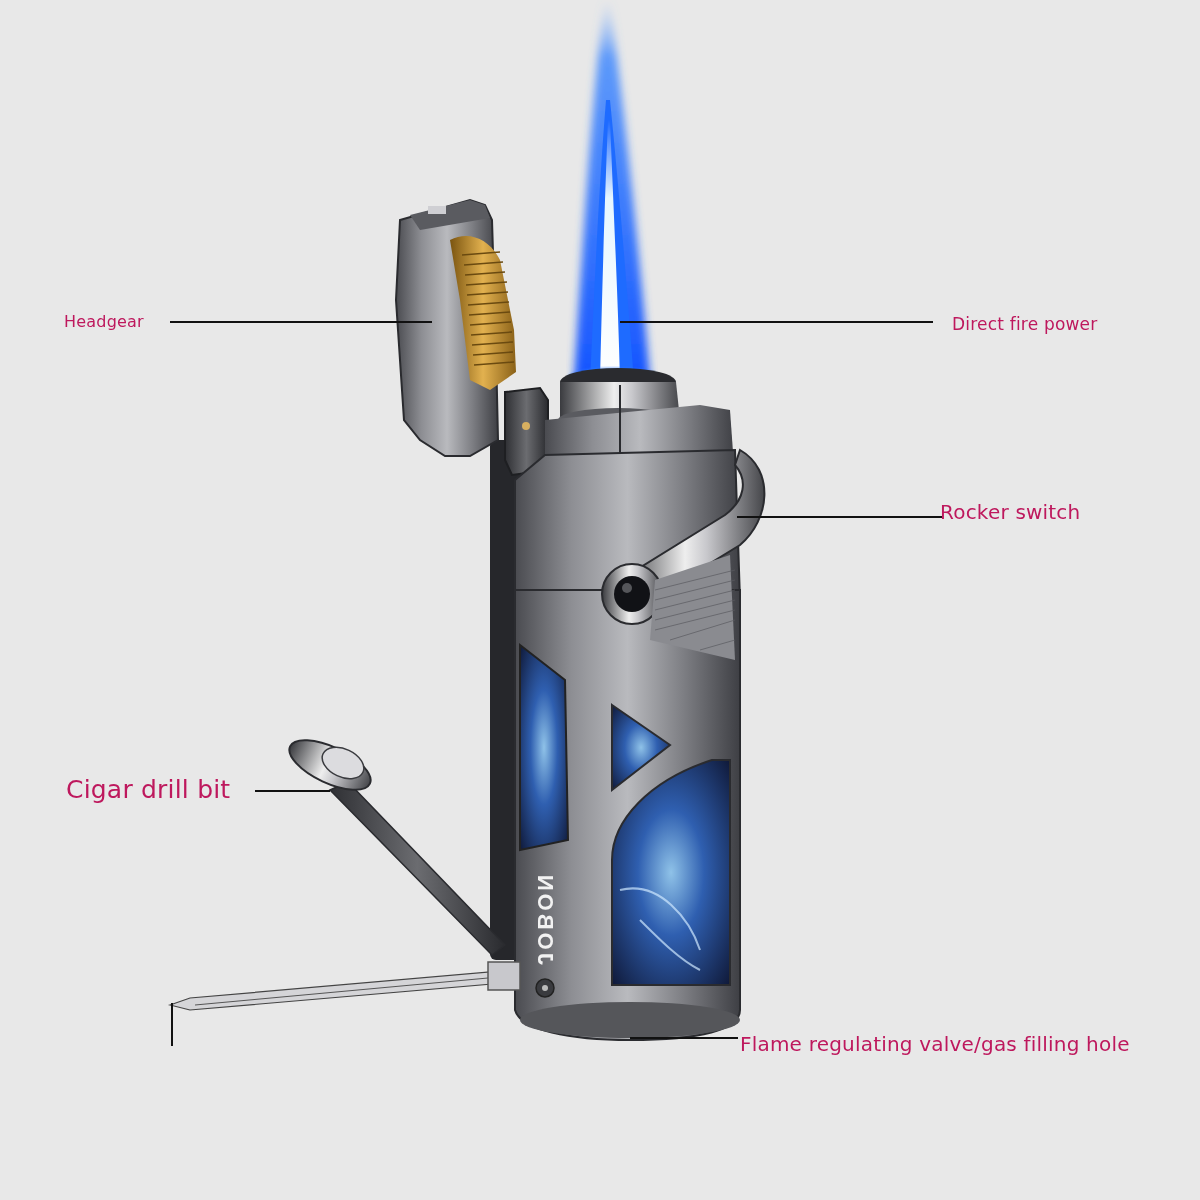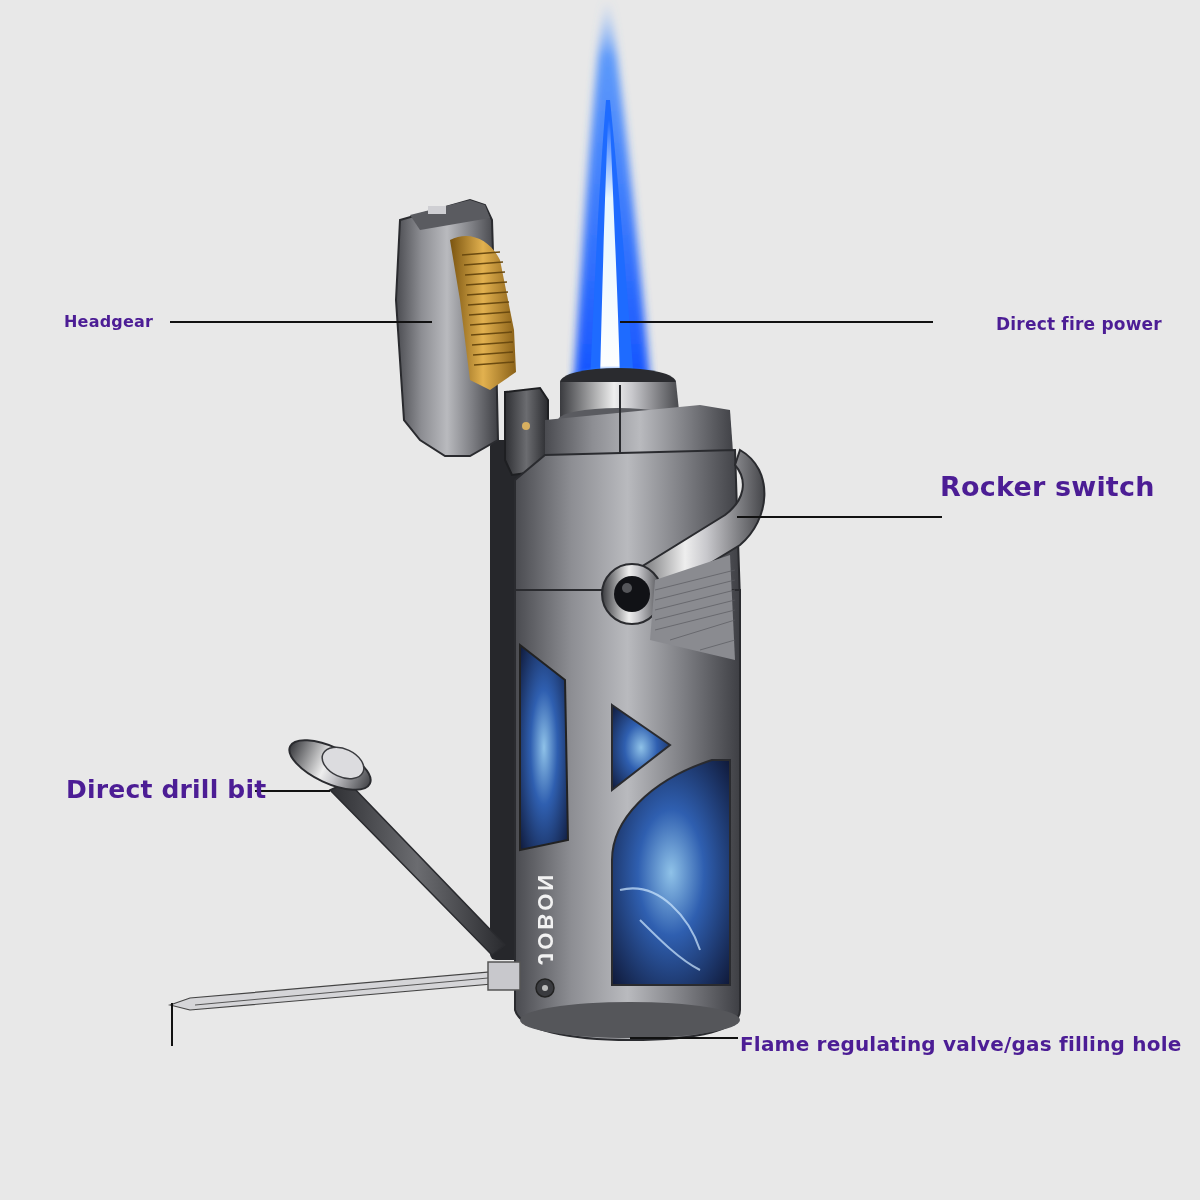--- a/index.html
+++ b/index.html
@@ -5,26 +5,26 @@
     html, body { margin: 0; padding: 0; }
     body {
       width: 1200px; height: 1200px; overflow: hidden;
       background: #e8e8e8;
       font-family: "DejaVu Sans", "Liberation Sans", sans-serif;
       position: relative;
     }
     .stage { position: absolute; left: 0; top: 0; width: 1200px; height: 1200px; }
     .stage svg { position: absolute; left: 0; top: 0; }
     .label {
-      position: absolute; color: #4c1d95; font-weight: bold; white-space: nowrap;
+      position: absolute; color: #be185d; font-weight: normal; white-space: nowrap;
       letter-spacing: 0.2px;
     }
     .lbl-headgear { left: 64px; top: 312px; font-size: 16px; }
-    .lbl-direct { left: 996px; top: 314px; font-size: 17px; text-align: right; }
-    .lbl-rocker { left: 940px; top: 471px; font-size: 27px; }
+    .lbl-direct { left: 952px; top: 314px; font-size: 17px; text-align: right; }
+    .lbl-rocker { left: 940px; top: 500px; font-size: 20px; }
     .lbl-drill { left: 66px; top: 775px; font-size: 25px; }
     .lbl-valve { left: 740px; top: 1032px; font-size: 20px; }
     .lbl-needle { left: 66px; top: 1063px; font-size: 38px; }
     .leader { position: absolute; background: #111; }
     .brand {
       position: absolute; left: 528px; top: 858px; width: 30px; height: 120px;
       color: #f2f2f2; font-weight: bold; font-size: 22px; letter-spacing: 3px;
       writing-mode: vertical-rl; transform: rotate(180deg) scaleX(-1);
       text-align: center; font-family: "Liberation Sans", sans-serif;
     }
@@ -171,15 +171,15 @@
   <div class="leader" style="left:170px; top:321px; width:262px; height:2px;"></div>
   <div class="leader" style="left:620px; top:321px; width:313px; height:2px;"></div>
   <div class="leader" style="left:737px; top:516px; width:205px; height:2px;"></div>
   <div class="leader" style="left:255px; top:790px; width:75px; height:2px;"></div>
   <div class="leader" style="left:630px; top:1037px; width:108px; height:2px;"></div>
   <div class="leader" style="left:171px; top:1003px; width:2px; height:43px;"></div>
 
   <div class="label lbl-headgear">Headgear</div>
   <div class="label lbl-direct">Direct fire power</div>
   <div class="label lbl-rocker">Rocker switch</div>
-  <div class="label lbl-drill">Direct drill bit</div>
+  <div class="label lbl-drill">Cigar drill bit</div>
   <div class="label lbl-valve">Flame regulating valve/gas filling hole</div>
 </div>
 
 </body></html>

